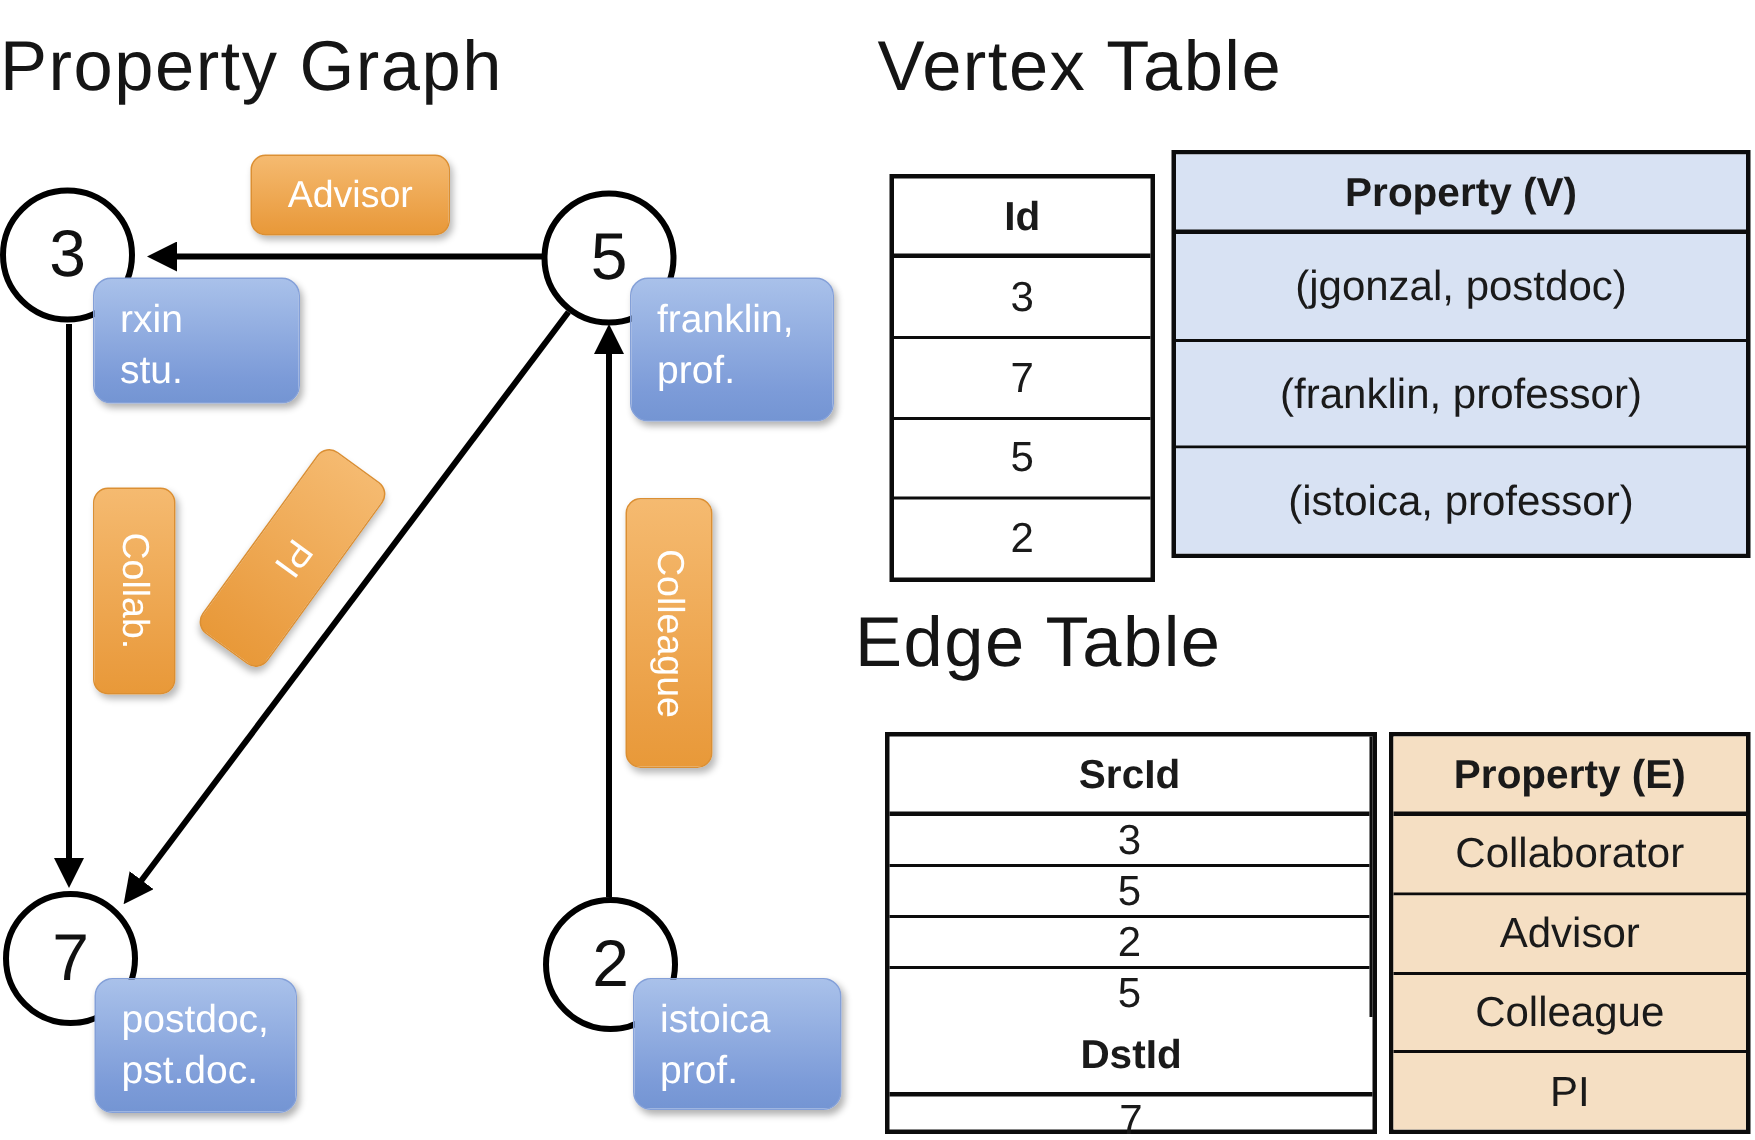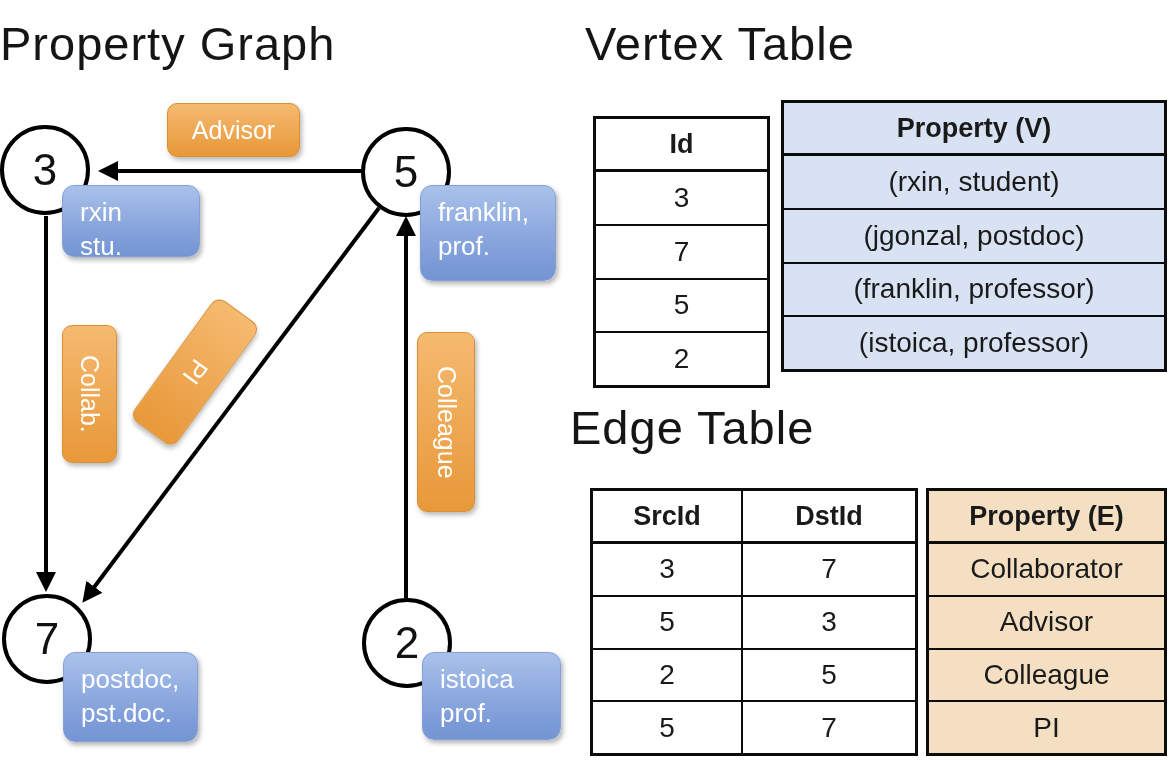--- a/index.html
+++ b/index.html
@@ -41,21 +41,21 @@
     position:absolute;z-index:3;
     border-radius:12px;
     background:linear-gradient(180deg,#a9c1ea 0%,#7c9bd8 80%,#7495d3 100%);
     border:1px solid #84a0d8;
     box-shadow:2px 3px 5px rgba(0,0,0,0.30);
     color:#ffffff;
     font-size:26px;line-height:34px;
     padding:9px 8px 0 17px;
     box-sizing:border-box;
   }
-  .pb-rxin{left:62px;top:185px;width:138px;height:72px;}
+  .pb-rxin{left:62px;top:185px;width:138px;height:84px;}
   .pb-franklin{left:420px;top:185px;width:136px;height:96px;}
   .pb-jgonzal{left:63px;top:652px;width:135px;height:90px;}
   .pb-istoica{left:422px;top:652px;width:139px;height:88px;}
 
   .elabel{
     position:absolute;z-index:2;
     border-radius:10px;
     background:linear-gradient(180deg,#f5ba70 0%,#ea9d41 85%,#e89939 100%);
     border:1px solid #db8f33;
     box-shadow:2px 3px 5px rgba(0,0,0,0.28);
@@ -89,21 +89,21 @@
     flex:0 0 50px;
     font-size:27px;font-weight:bold;
     border-bottom:3px solid #0c0c0c;
   }
   .vfill .cell{background:#d8e2f3;}
   .efill .cell{background:#f5dfc3;}
 
   .vt-id{left:593px;top:116px;width:177px;height:272px;}
   .vt-prop{left:781px;top:100px;width:386px;height:272px;justify-content:space-between;}
 
-  .et-ids{left:590px;top:488px;width:328px;height:268px;flex-direction:row;}
+  .et-ids{left:590px;top:488px;width:328px;height:268px;flex-direction:column;}
   .et-col{display:flex;flex-direction:column;flex:1;}
   .et-col.src{flex:0 0 148px;border-right:2px solid #0c0c0c;}
   .et-col .cell{flex:1;display:flex;align-items:center;justify-content:center;font-size:28px;border-bottom:2px solid #0c0c0c;}
   .et-col .cell:last-child{border-bottom:none;}
   .et-col .head{flex:0 0 50px;font-size:27px;font-weight:bold;border-bottom:3px solid #0c0c0c;}
   .et-prop{left:926px;top:488px;width:241px;height:268px;}
 </style>
 </head>
 <body>
 
@@ -155,21 +155,20 @@
   <div class="tbox vt-id">
     <div class="cell head">Id</div>
     <div class="cell">3</div>
     <div class="cell">7</div>
     <div class="cell">5</div>
     <div class="cell">2</div>
   </div>
 
   <div class="tbox vt-prop vfill">
     <div class="cell head">Property (V)</div>
-    <div class="cell">(rxin, student)</div>
     <div class="cell">(jgonzal, postdoc)</div>
     <div class="cell">(franklin, professor)</div>
     <div class="cell">(istoica, professor)</div>
   </div>
 
   <div class="title edge-title">Edge Table</div>
 
   <div class="tbox et-ids">
     <div class="et-col src">
       <div class="cell head">SrcId</div>

